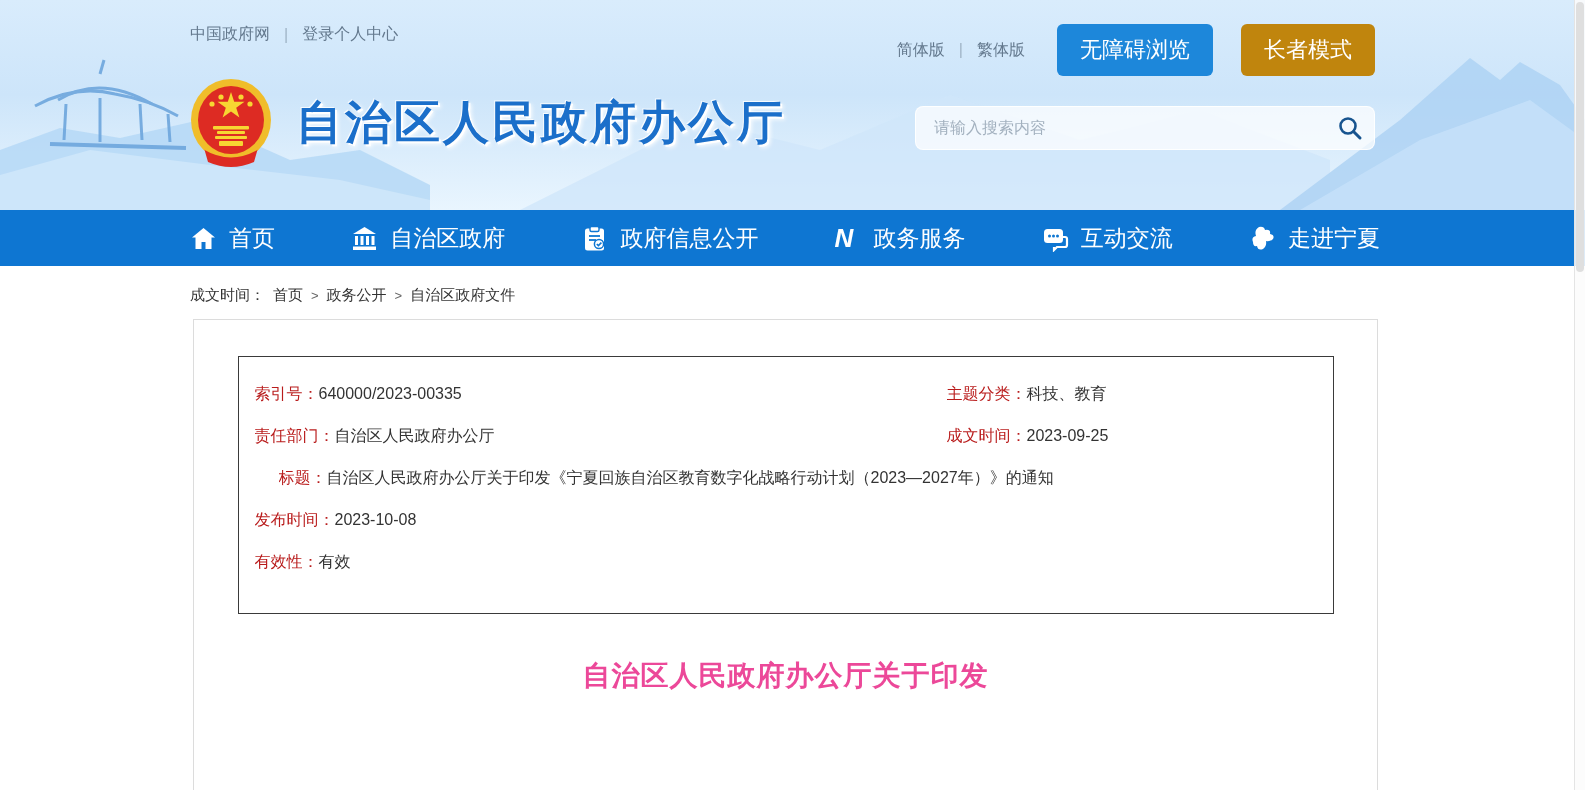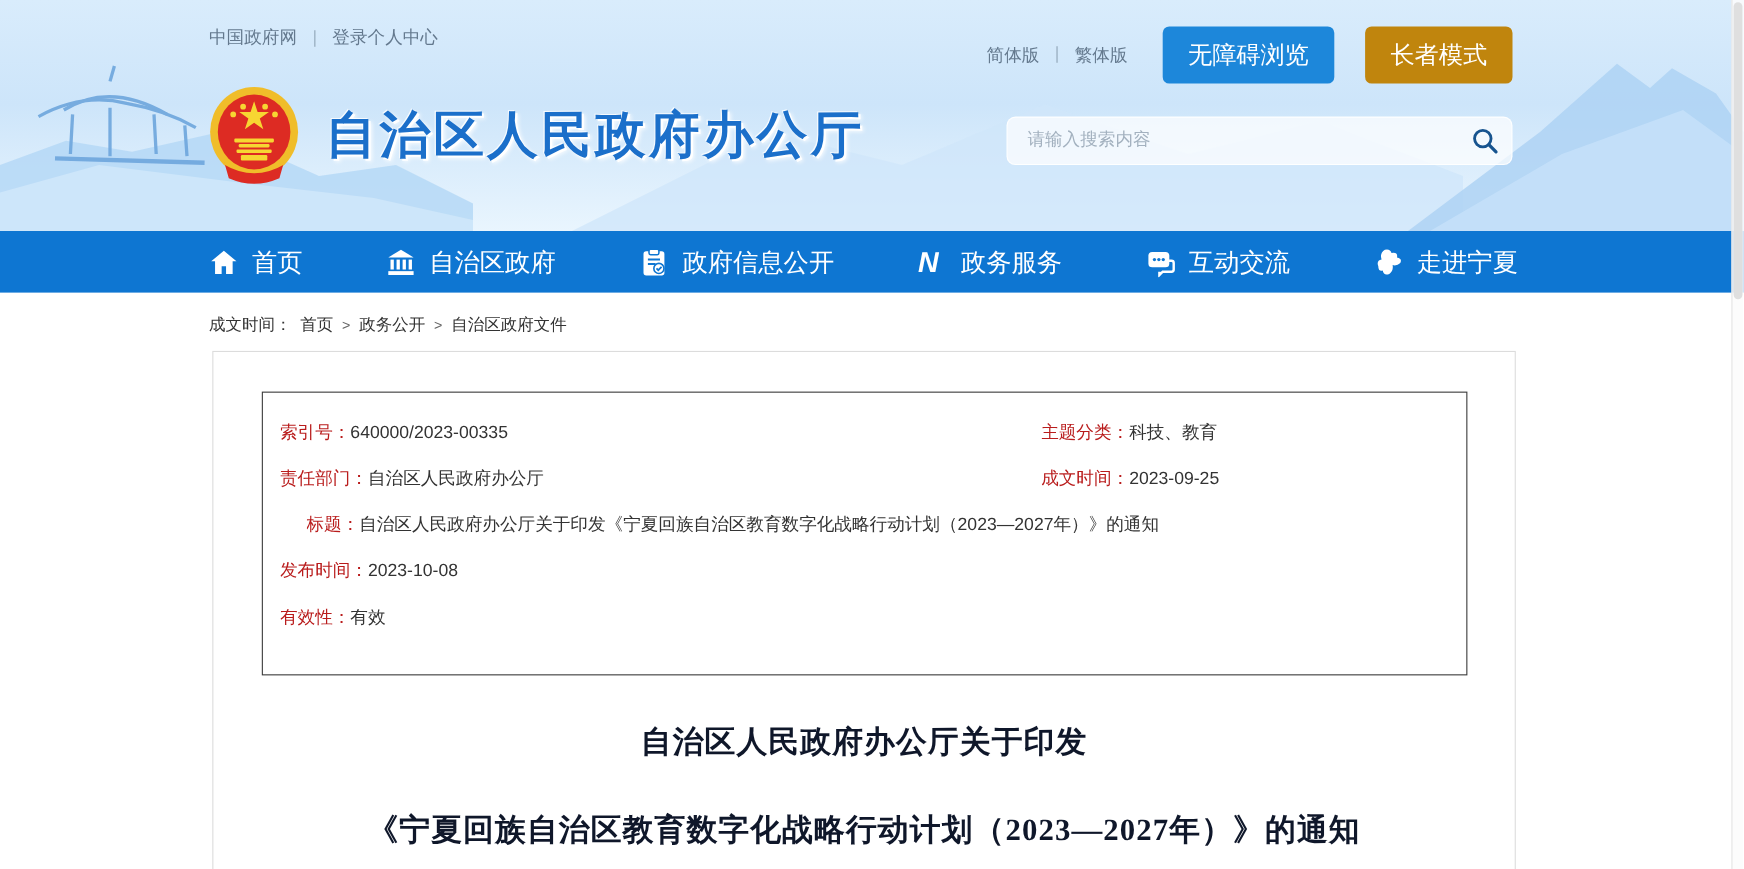--- a/index.html
+++ b/index.html
@@ -56,21 +56,21 @@
     border:1px solid #dcdcdc; height:480px; padding-top:36px; }
 
   .meta-box { width:1096px; margin:0 auto; border:1px solid #3a3a3a; padding:16px 16px 30px 16px; }
   .meta-grid { display:grid; grid-template-columns:692px 1fr; }
   .meta-cell { font-size:16px; color:#333; line-height:42px; white-space:nowrap; overflow:hidden; }
   .meta-cell.full { grid-column:1 / span 2;margin-left:24px; }
   .meta-label { color:#b91c1c; }
   .meta-value { color:#333; }
 
   .doc-title { text-align:center; margin-top:48px; font-family:"Liberation Serif","DejaVu Serif",serif; }
-  .doc-title-line { font-size:28px; font-weight:bold; color:#0f172a; line-height:1; margin-bottom:52px;
+  .doc-title-line { font-size:28px; font-weight:bold; color:#ec4899; line-height:1; margin-bottom:52px;
     letter-spacing:1px; }
 
   
   .scrollbar { position:absolute; top:0; right:0; width:11px; height:790px;
     background:rgba(252,252,252,.88); border-left:1px solid #e4e4e4; z-index:50; }
   .scroll-thumb { position:absolute; top:2px; left:1px; width:8px; height:270px;
     background:#dfdfdf; border-radius:4px; }
 </style>
 </head>
 <body>
@@ -244,21 +244,20 @@
         </div>
         <div class="meta-cell"></div>
         <div class="meta-cell">
           <span class="meta-label">有效性：</span><span class="meta-value">有效</span>
         </div>
       </div>
     </div>
 
     <div class="doc-title">
       <div class="doc-title-line">自治区人民政府办公厅关于印发</div>
-      <div class="doc-title-line">《宁夏回族自治区教育数字化战略行动计划（2023—2027年）》的通知</div>
 
     </div>
 
   </main>
 
   <div class="scrollbar">
     <div class="scroll-thumb"></div>
   </div>
 
 </div>

